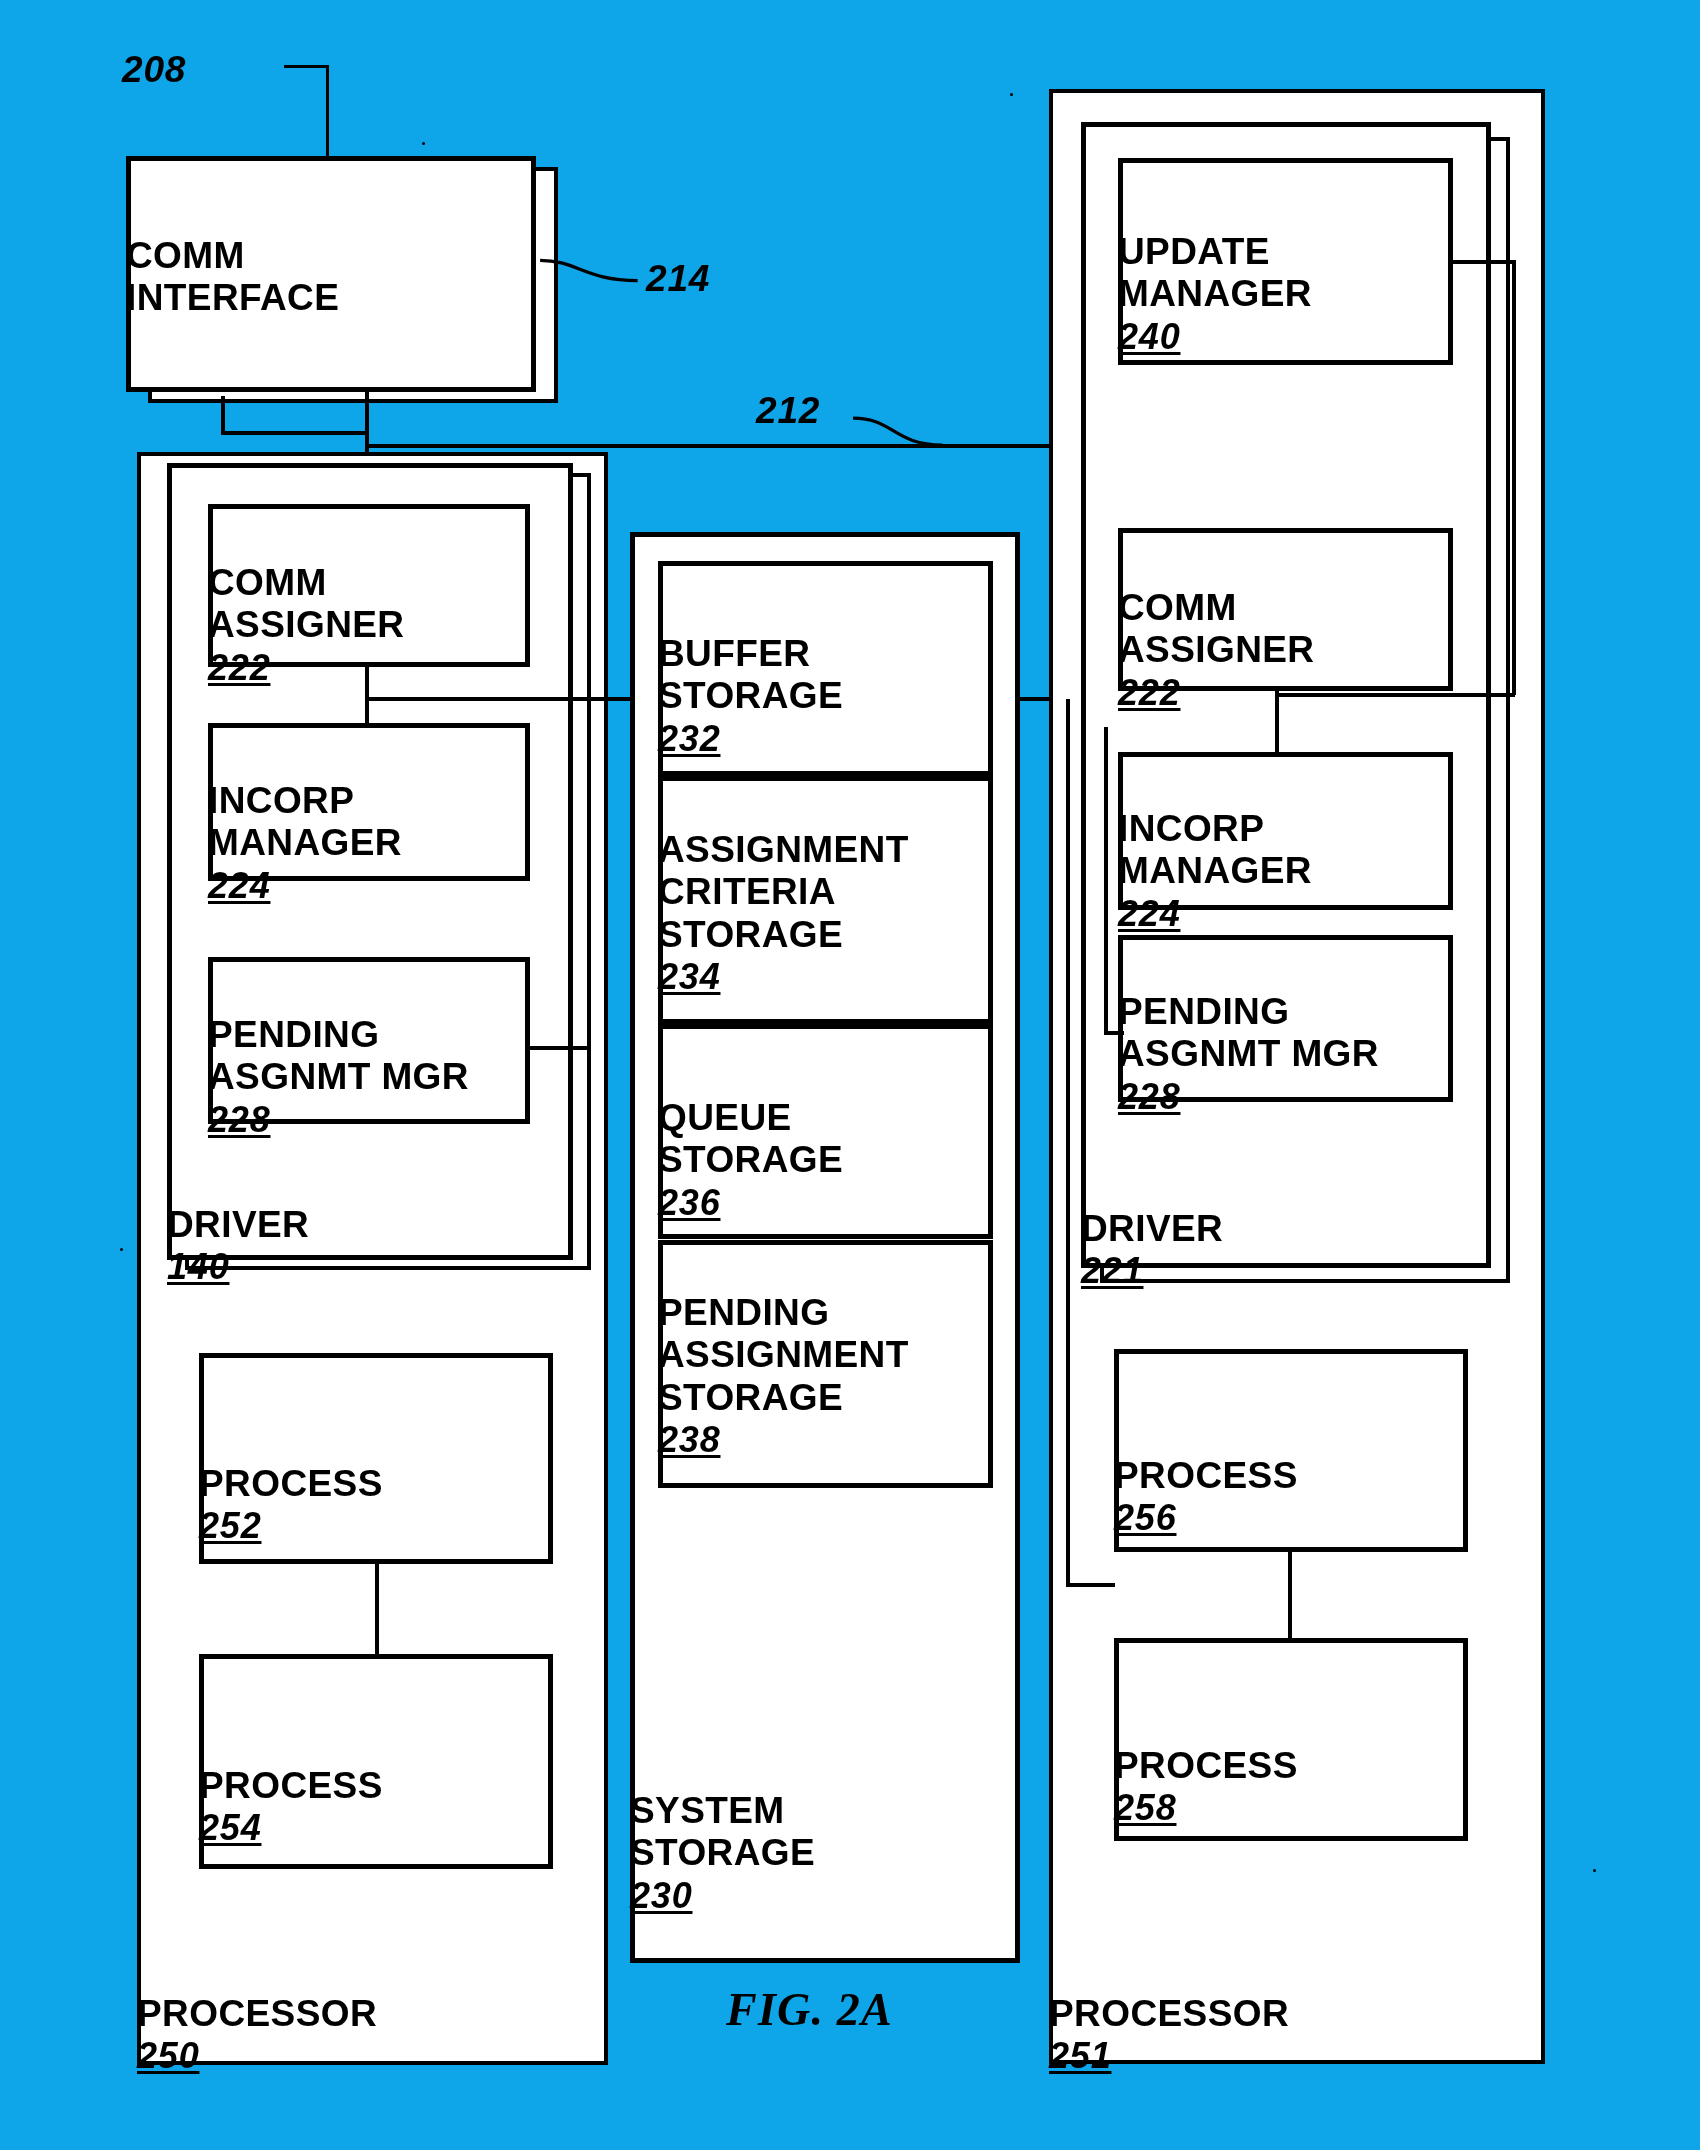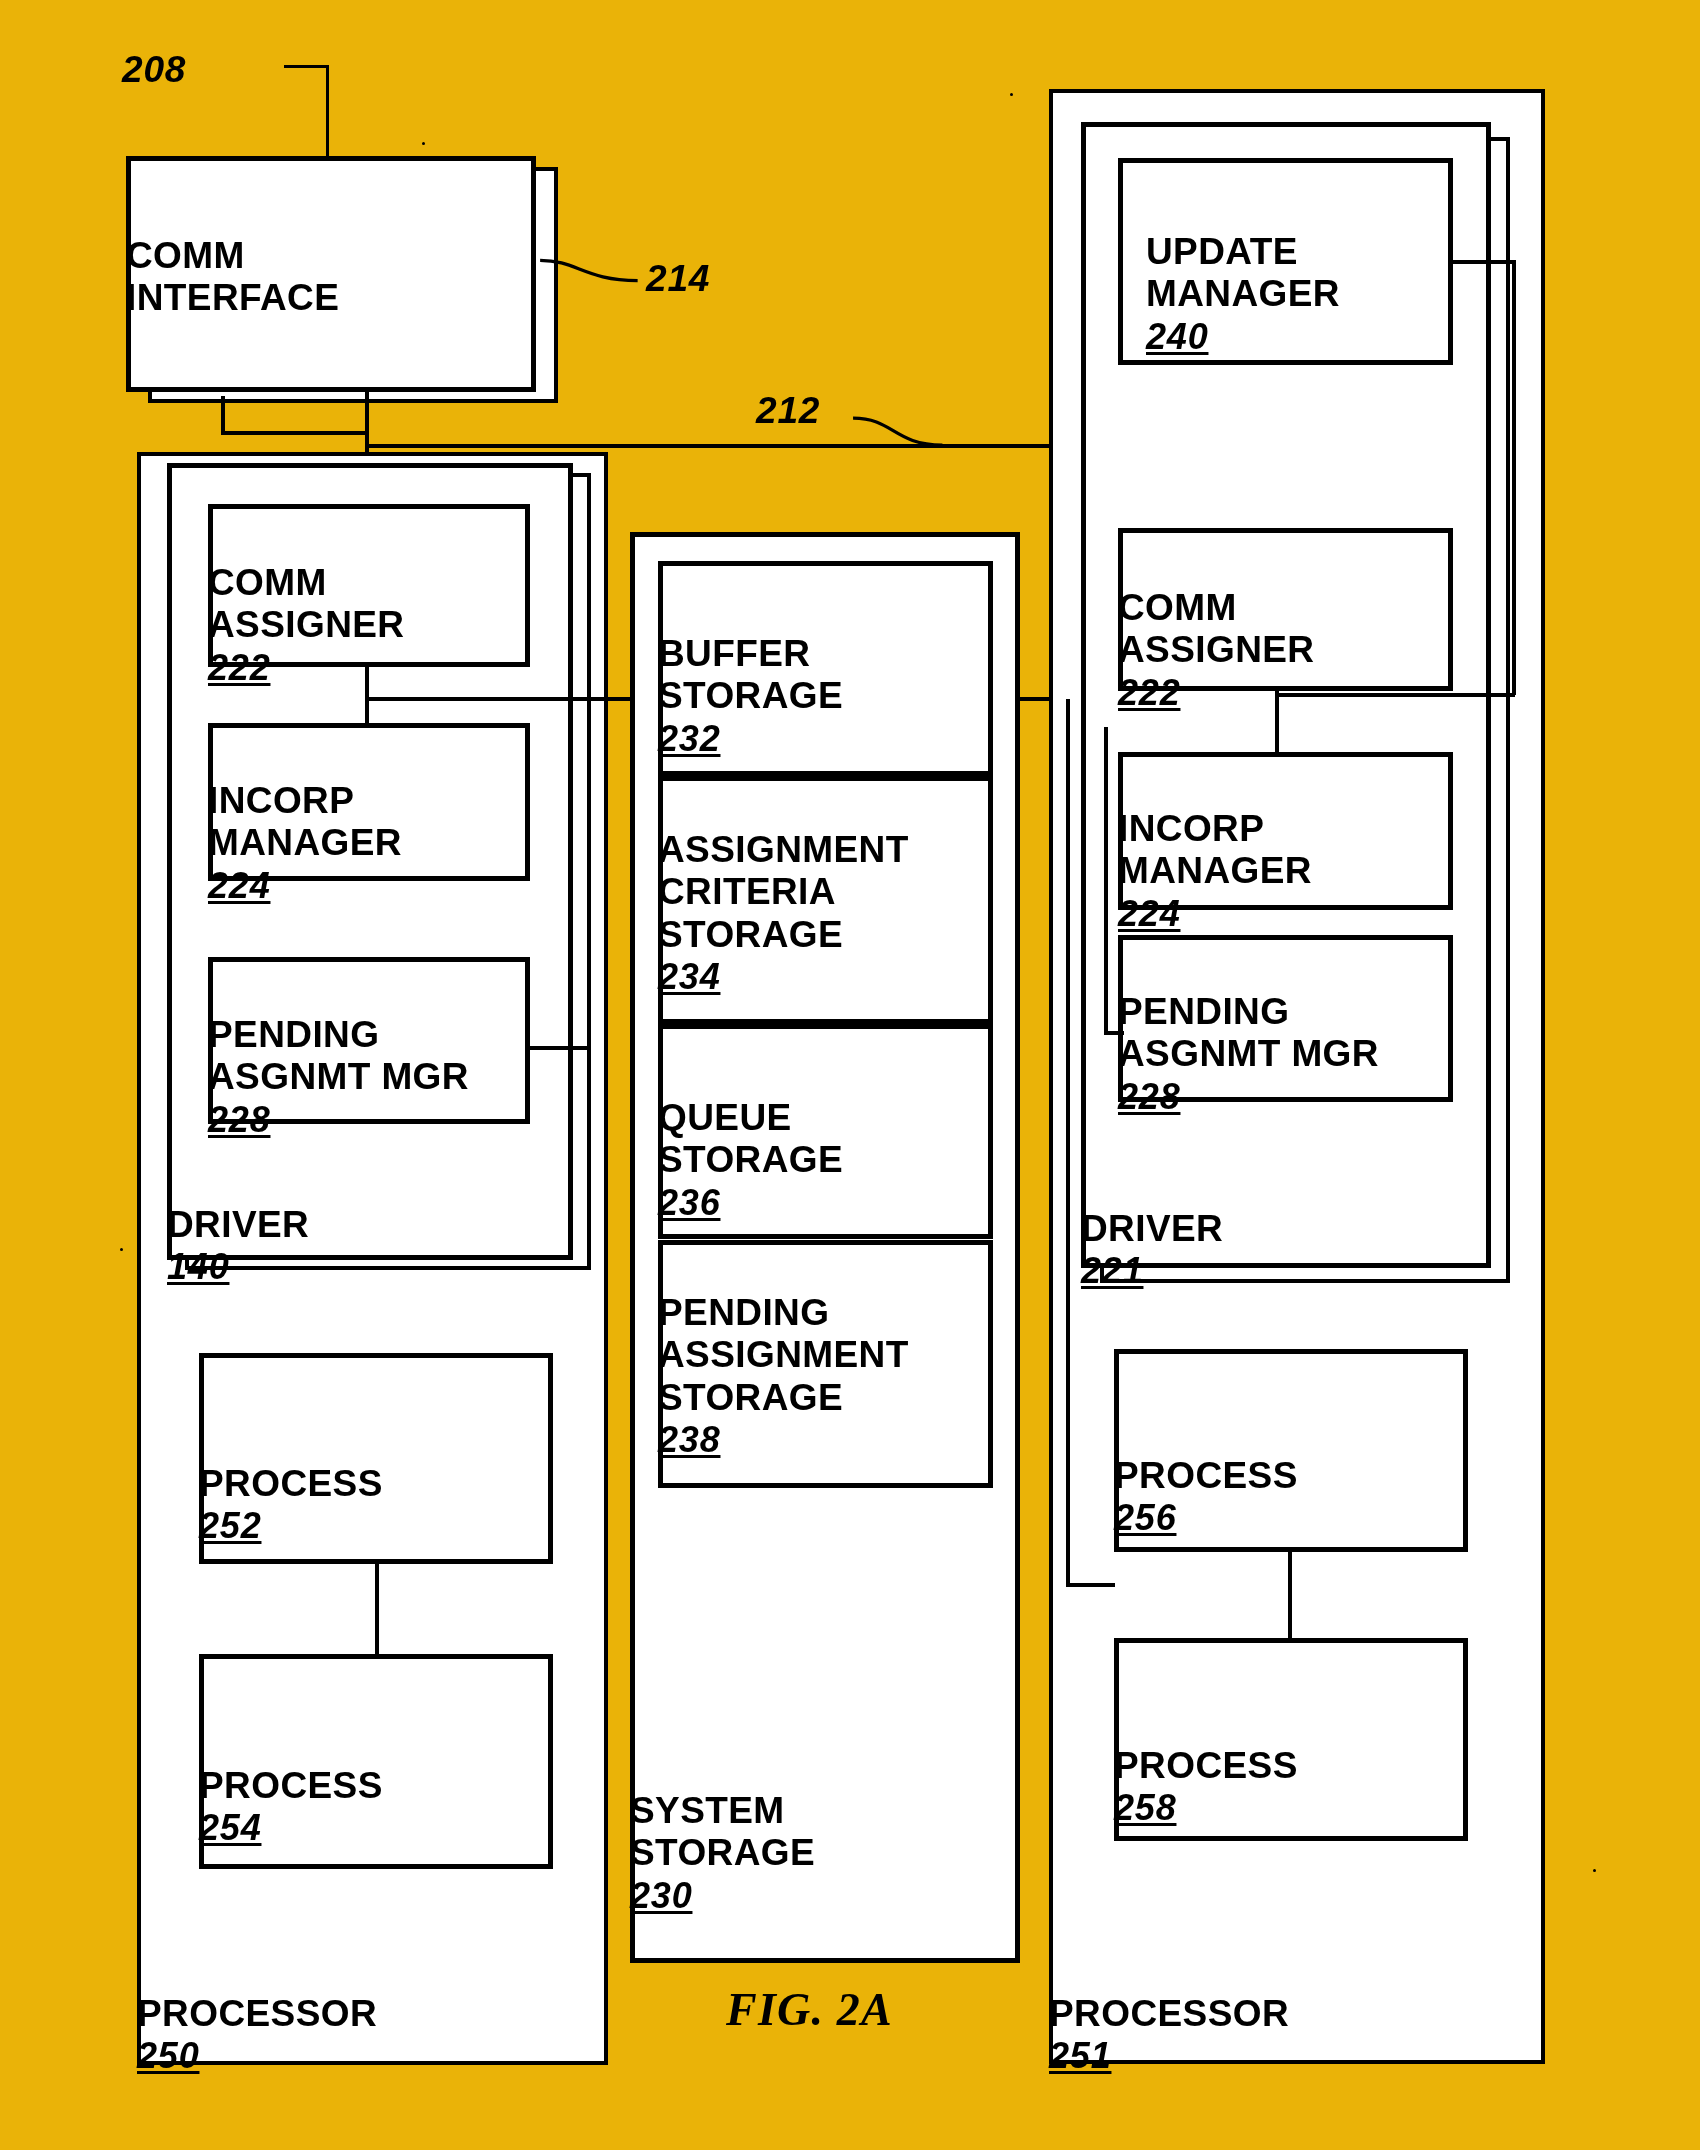--- a/index.html
+++ b/index.html
@@ -4,21 +4,21 @@
 <style>
   html, body {
     margin: 0;
     padding: 0;
     background: #ffffff;
   }
   #figure {
     position: relative;
     width: 1700px;
     height: 2151px;
-    background: #eab308;
+    background: #0ea5e9;
     font-family: "Liberation Sans", sans-serif;
     overflow: hidden;
   }
 
   
   .box {
     position: absolute;
     box-sizing: border-box;
     border: 4.1px solid #000;
     background: #fff;
@@ -220,21 +220,21 @@
   </div>
 
   <div class="box" style="left:1100px; top:137px; width:410px; height:1146px;"></div>
   <div class="box thick" style="left:1081px; top:122px; width:410px; height:1146px;"></div>
   <div class="lbl t-main" style="left:1081px; top:1166px; width:410px;">
     <span>DRIVER</span>
     <span class="num t-num">221</span>
   </div>
 
   <div class="box thick" style="left:1118px; top:158px; width:335px; height:207px;"></div>
-  <div class="lbl t-main" style="left:1118px; top:189px; width:335px;padding-left:28px;">
+  <div class="lbl t-main" style="left:1118px; top:189px; width:335px;">
     <span>UPDATE
 MANAGER</span>
     <span class="num t-num">240</span>
   </div>
 
   <div class="wire h" style="left:1450px; top:260px; width:65px;"></div>
   <div class="wire v" style="left:1512px; top:260px; height:435px;"></div>
   <div class="wire h" style="left:1279px; top:693px; width:236px;"></div>
 
   <div class="box thick" style="left:1118px; top:528px; width:335px; height:163px;"></div>

